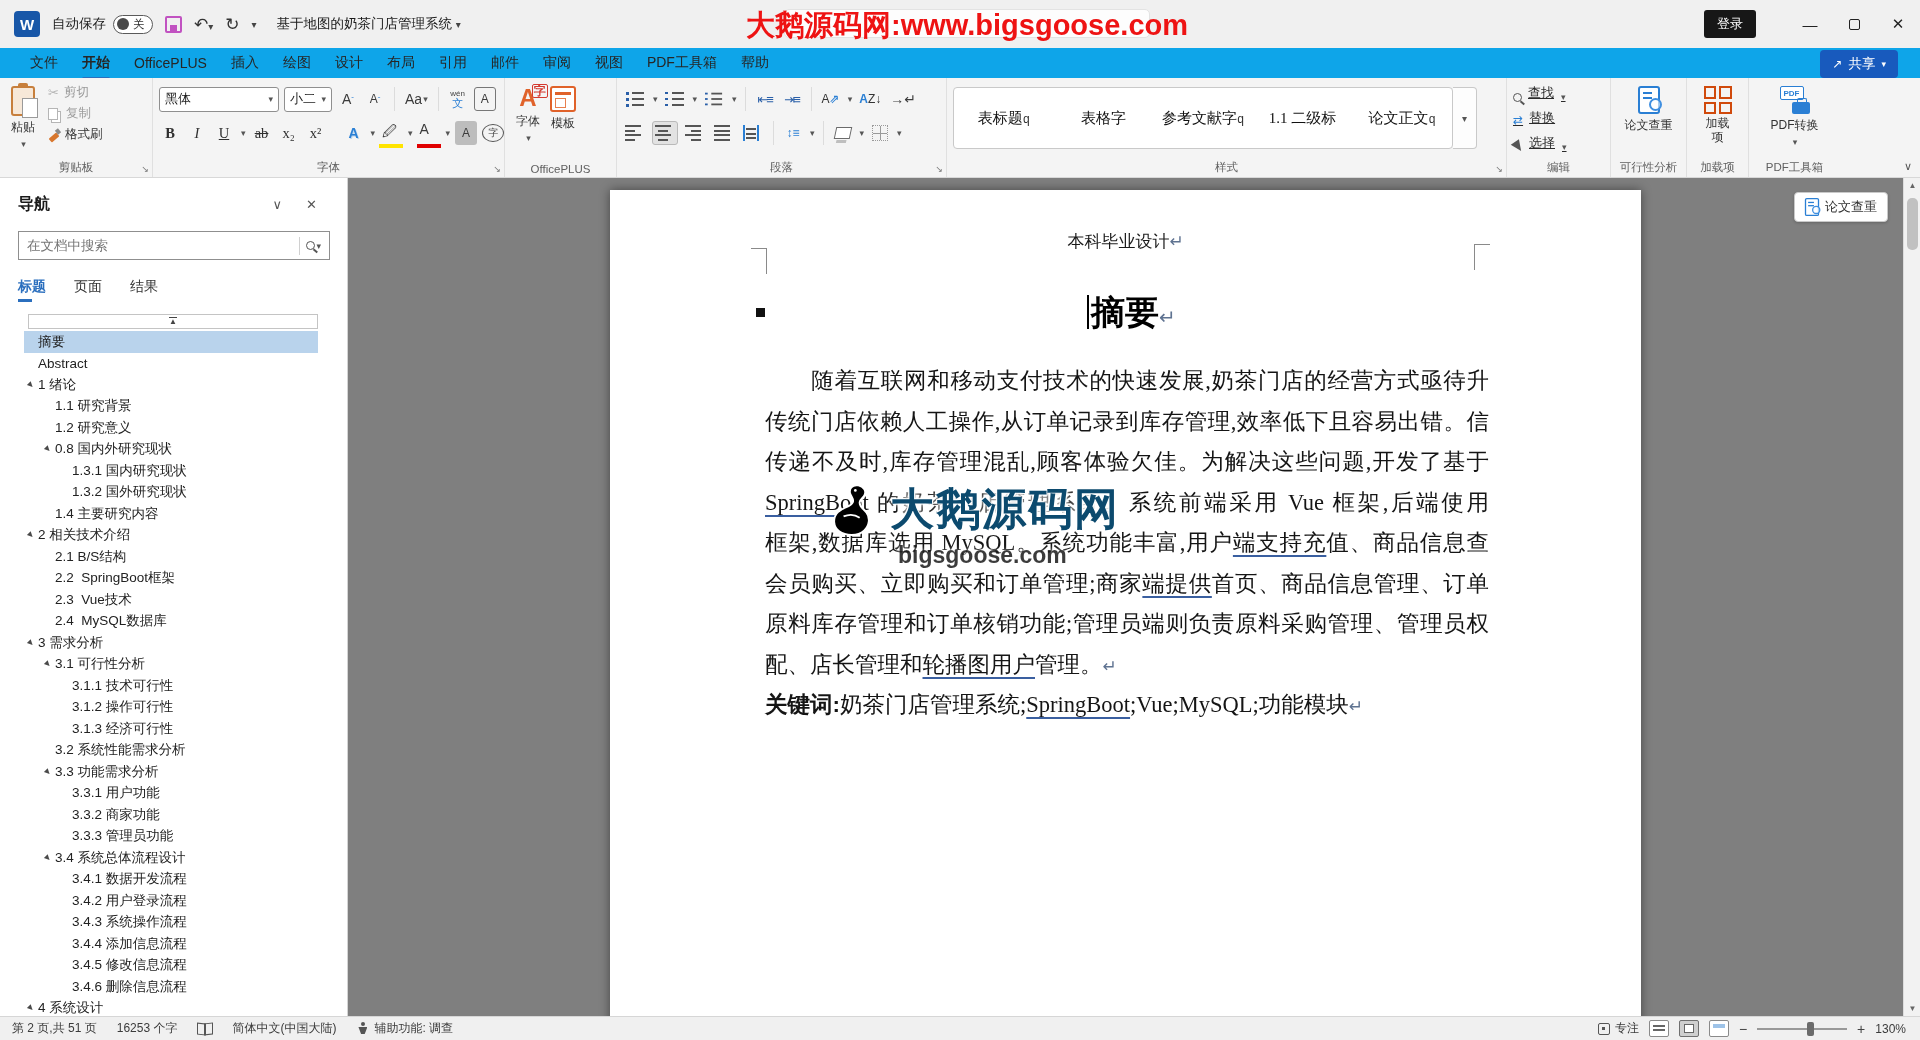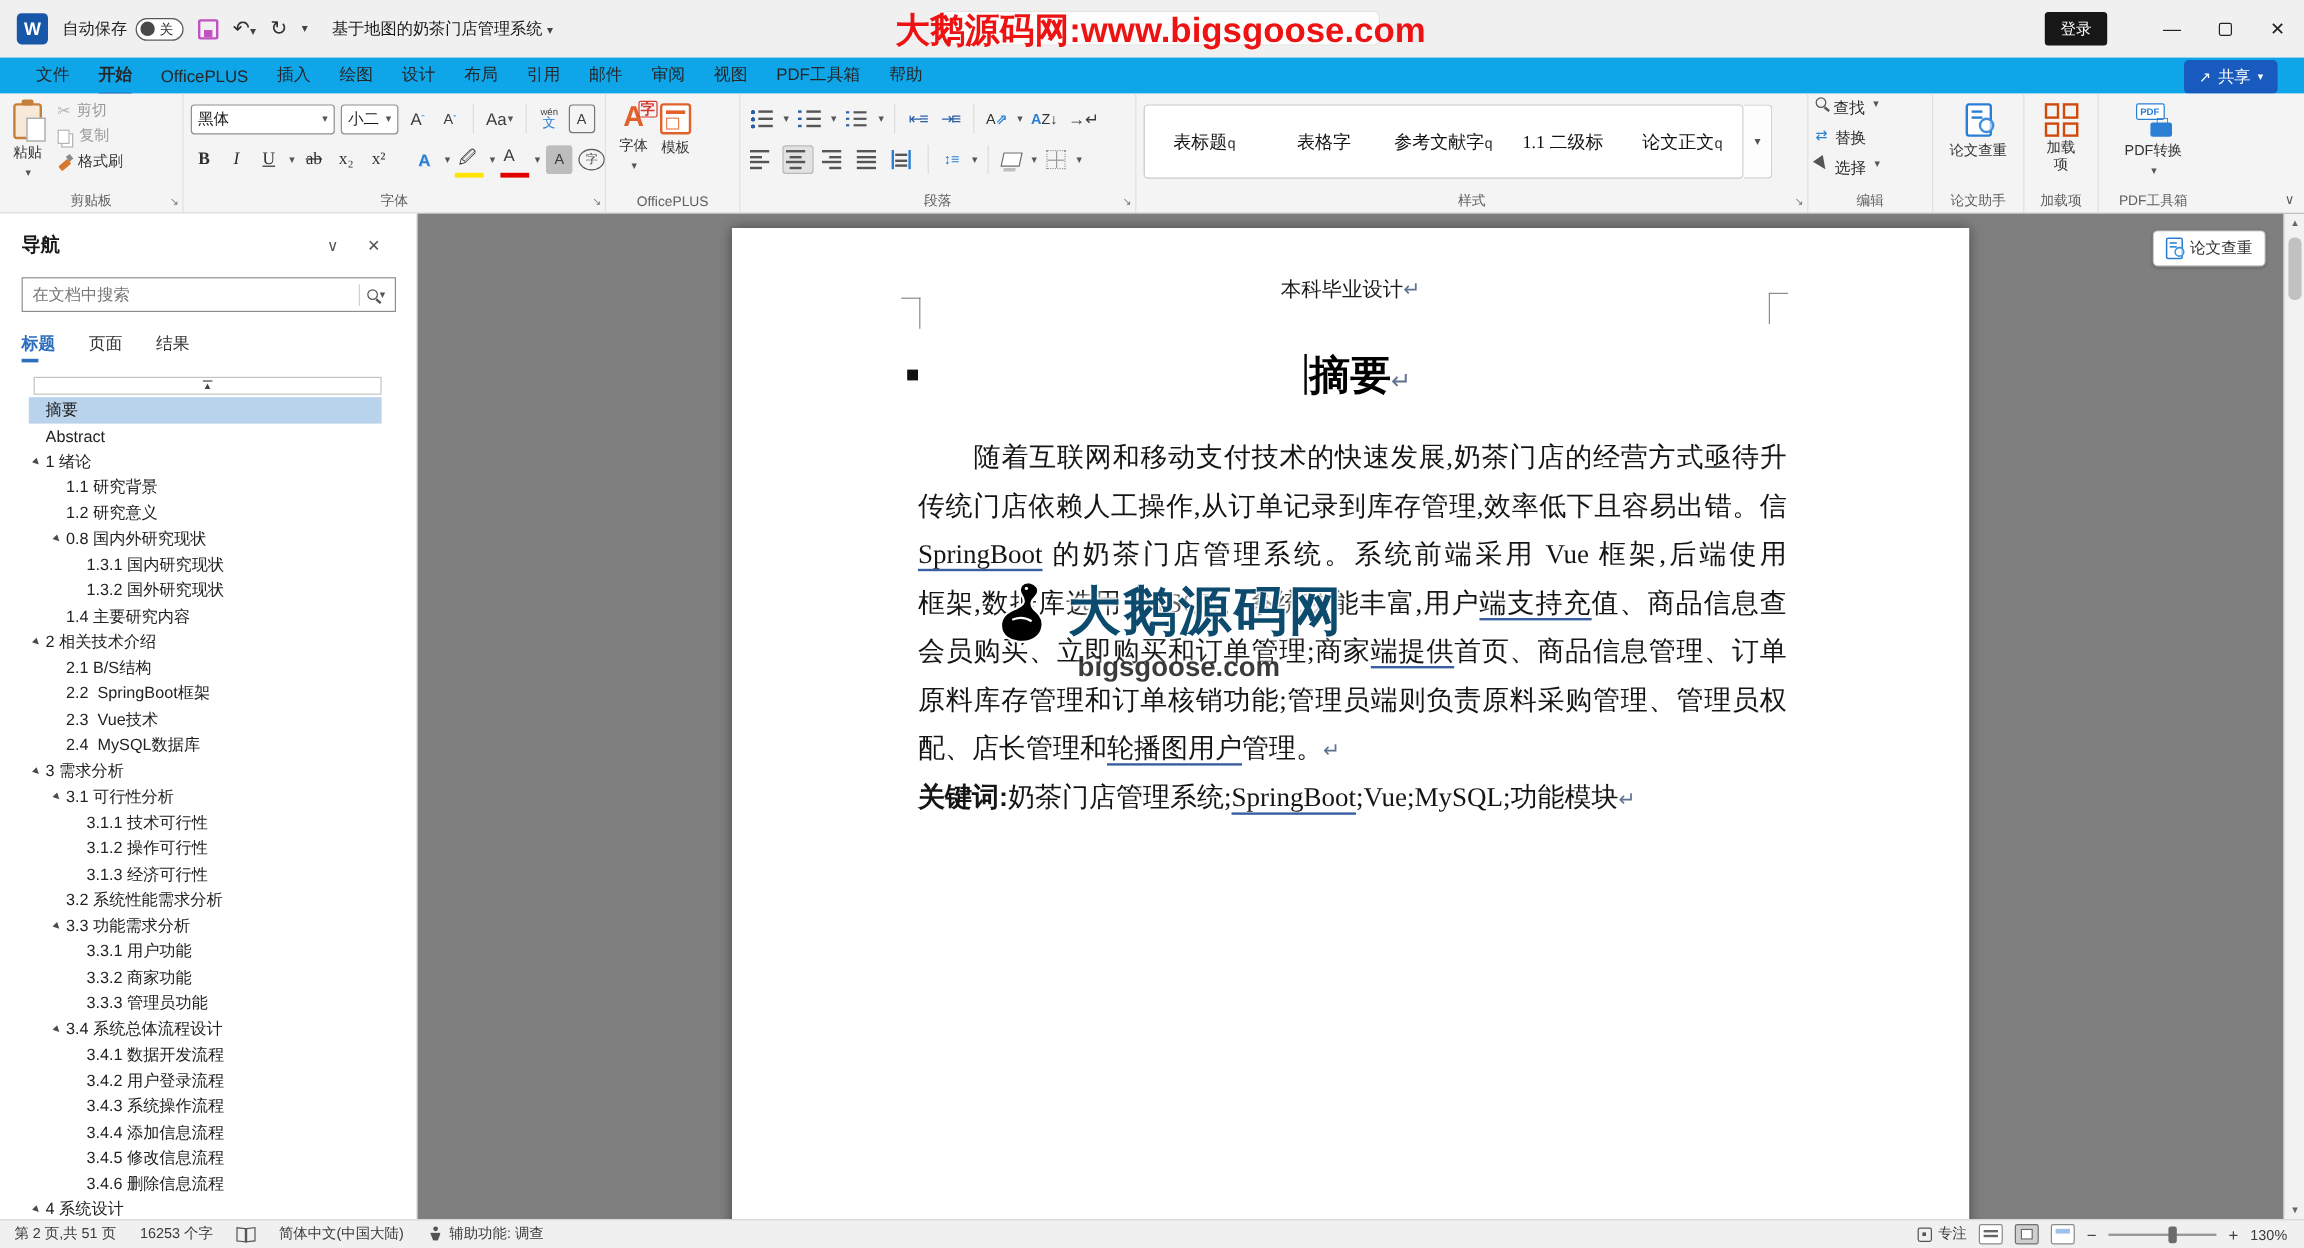--- a/index.html
+++ b/index.html
@@ -129,21 +129,21 @@
 
   
   .gallery { display:flex; align-items:stretch; height:62px; margin-top:5px; }
   .gal-box { width:500px; background:#fff; border:1px solid #c9c9c9; border-radius:4px; display:flex; align-items:center; }
   .gal-cell { flex:1; text-align:center; font-size:15px; color:#111; white-space:nowrap; overflow:hidden; font-family:"Liberation Serif",serif; }
   .gal-cell .qm { font-family:"Liberation Mono",monospace; font-size:12px; color:#333; }
   .gal-strip { width:24px; border:1px solid #c9c9c9; border-left:none; border-radius:0 4px 4px 0; background:#fdfdfd; display:flex; align-items:center; justify-content:center; color:#555; font-size:10px; }
 
   
   .edit-col { display:flex; flex-direction:column; justify-content:flex-start; gap:4px; padding-top:3px; }
-  .ed-item { display:flex; align-items:flex-start; gap:6px; font-size:13px; color:#2b2b2b; height:21px; }
+  .ed-item { display:flex; align-items:flex-end; gap:6px; font-size:13px; color:#2b2b2b; height:21px;text-decoration:underline; }
   .mag { width:9px; height:9px; border:1.6px solid #555; border-radius:50%; position:relative; }
   .mag::after { content:""; position:absolute; right:-4px; bottom:-3px; width:5px; height:1.6px; background:#555; transform:rotate(40deg); }
   .rep-ic { font-size:12px; color:#2a7fd4; }
   .sel-ic { width:0; height:0; border-left:5px solid transparent; border-right:5px solid transparent; border-top:11px solid #555; transform:rotate(-35deg); }
 
   
   .chk-ic { width:22px; height:28px; border:2px solid #2a7fd4; border-radius:3px; position:relative; background:#fff; }
   .chk-ic::before { content:""; position:absolute; left:3px; top:4px; width:9px; height:2px; background:#2a7fd4; box-shadow:0 5px 0 #2a7fd4; }
   .chk-ic::after { content:""; position:absolute; right:-4px; bottom:1px; width:9px; height:9px; border:2px solid #3f8fe0; border-radius:50%; background:rgba(255,255,255,.6); }
   .grid-ic { width:28px; height:28px; display:grid; grid-template-columns:1fr 1fr; grid-template-rows:1fr 1fr; gap:3px; }
@@ -481,21 +481,21 @@
         <span class="chev">▾</span>
       </div>
     <div class="grp-label">编辑</div>
   </div>
 
   <div class="grp" style="width:76px;">
     <div class="bigbtn">
       <span class="chk-ic"></span>
       <span style="white-space:nowrap;">论文查重</span>
     </div>
-    <div class="grp-label">论文助手</div>
+    <div class="grp-label">可行性分析</div>
   </div>
 
   <div class="grp" style="width:62px;">
     <div class="bigbtn">
       <span class="grid-ic">
           <i></i>
           <i></i>
           <i></i>
           <i></i>
         </span>
@@ -694,20 +694,21 @@
       <div class="pg-header"><span>本科毕业设计</span><span class="pilcrow">↵</span></div>
       <span class="corner corner-l"></span>
       <span class="corner corner-r"></span>
       <span class="hd-bullet"></span>
       <div class="doc-heading">
         <span class="cursor"></span><span>摘要</span><span class="pilcrow">↵</span>
       </div>
       <div class="doc-body" id="doc-body">
           <div class="doc-line j"><span>　　随着互联网和移动支付技术的快速发展,奶茶门店的经营方式亟待升级。</span></div>
           <div class="doc-line j"><span>传统门店依赖人工操作,从订单记录到库存管理,效率低下且容易出错。信息</span></div>
+          <div class="doc-line j"><span>传递不及时,库存管理混乱,顾客体验欠佳。为解决这些问题,开发了基于</span></div>
           <div class="doc-line j"><span class="u">SpringBoot</span><span> 的奶茶门店管理系统。系统前端采用 Vue 框架,后端使用 </span></div>
           <div class="doc-line j"><span>框架,数据库选用 MySQL。系统功能丰富,用户</span><span class="u">端支持充</span><span>值、商品信息查询、</span></div>
           <div class="doc-line j"><span>会员购买、立即购买和订单管理;商家</span><span class="u">端提供</span><span>首页、商品信息管理、订单处理、</span></div>
           <div class="doc-line j"><span>原料库存管理和订单核销功能;管理员端则负责原料采购管理、管理员权限分</span></div>
           <div class="doc-line"><span>配、店长管理和</span><span class="u">轮播图用户</span><span>管理。</span><span class="pilcrow">↵</span></div>
           <div class="doc-line"><span class="b">关键词:</span><span>奶茶门店管理系统;</span><span class="u">SpringBoot</span><span>;Vue;MySQL;功能模块</span><span class="pilcrow">↵</span></div>
         </div>
 
       <div class="watermark">
         <div class="wm-row">

